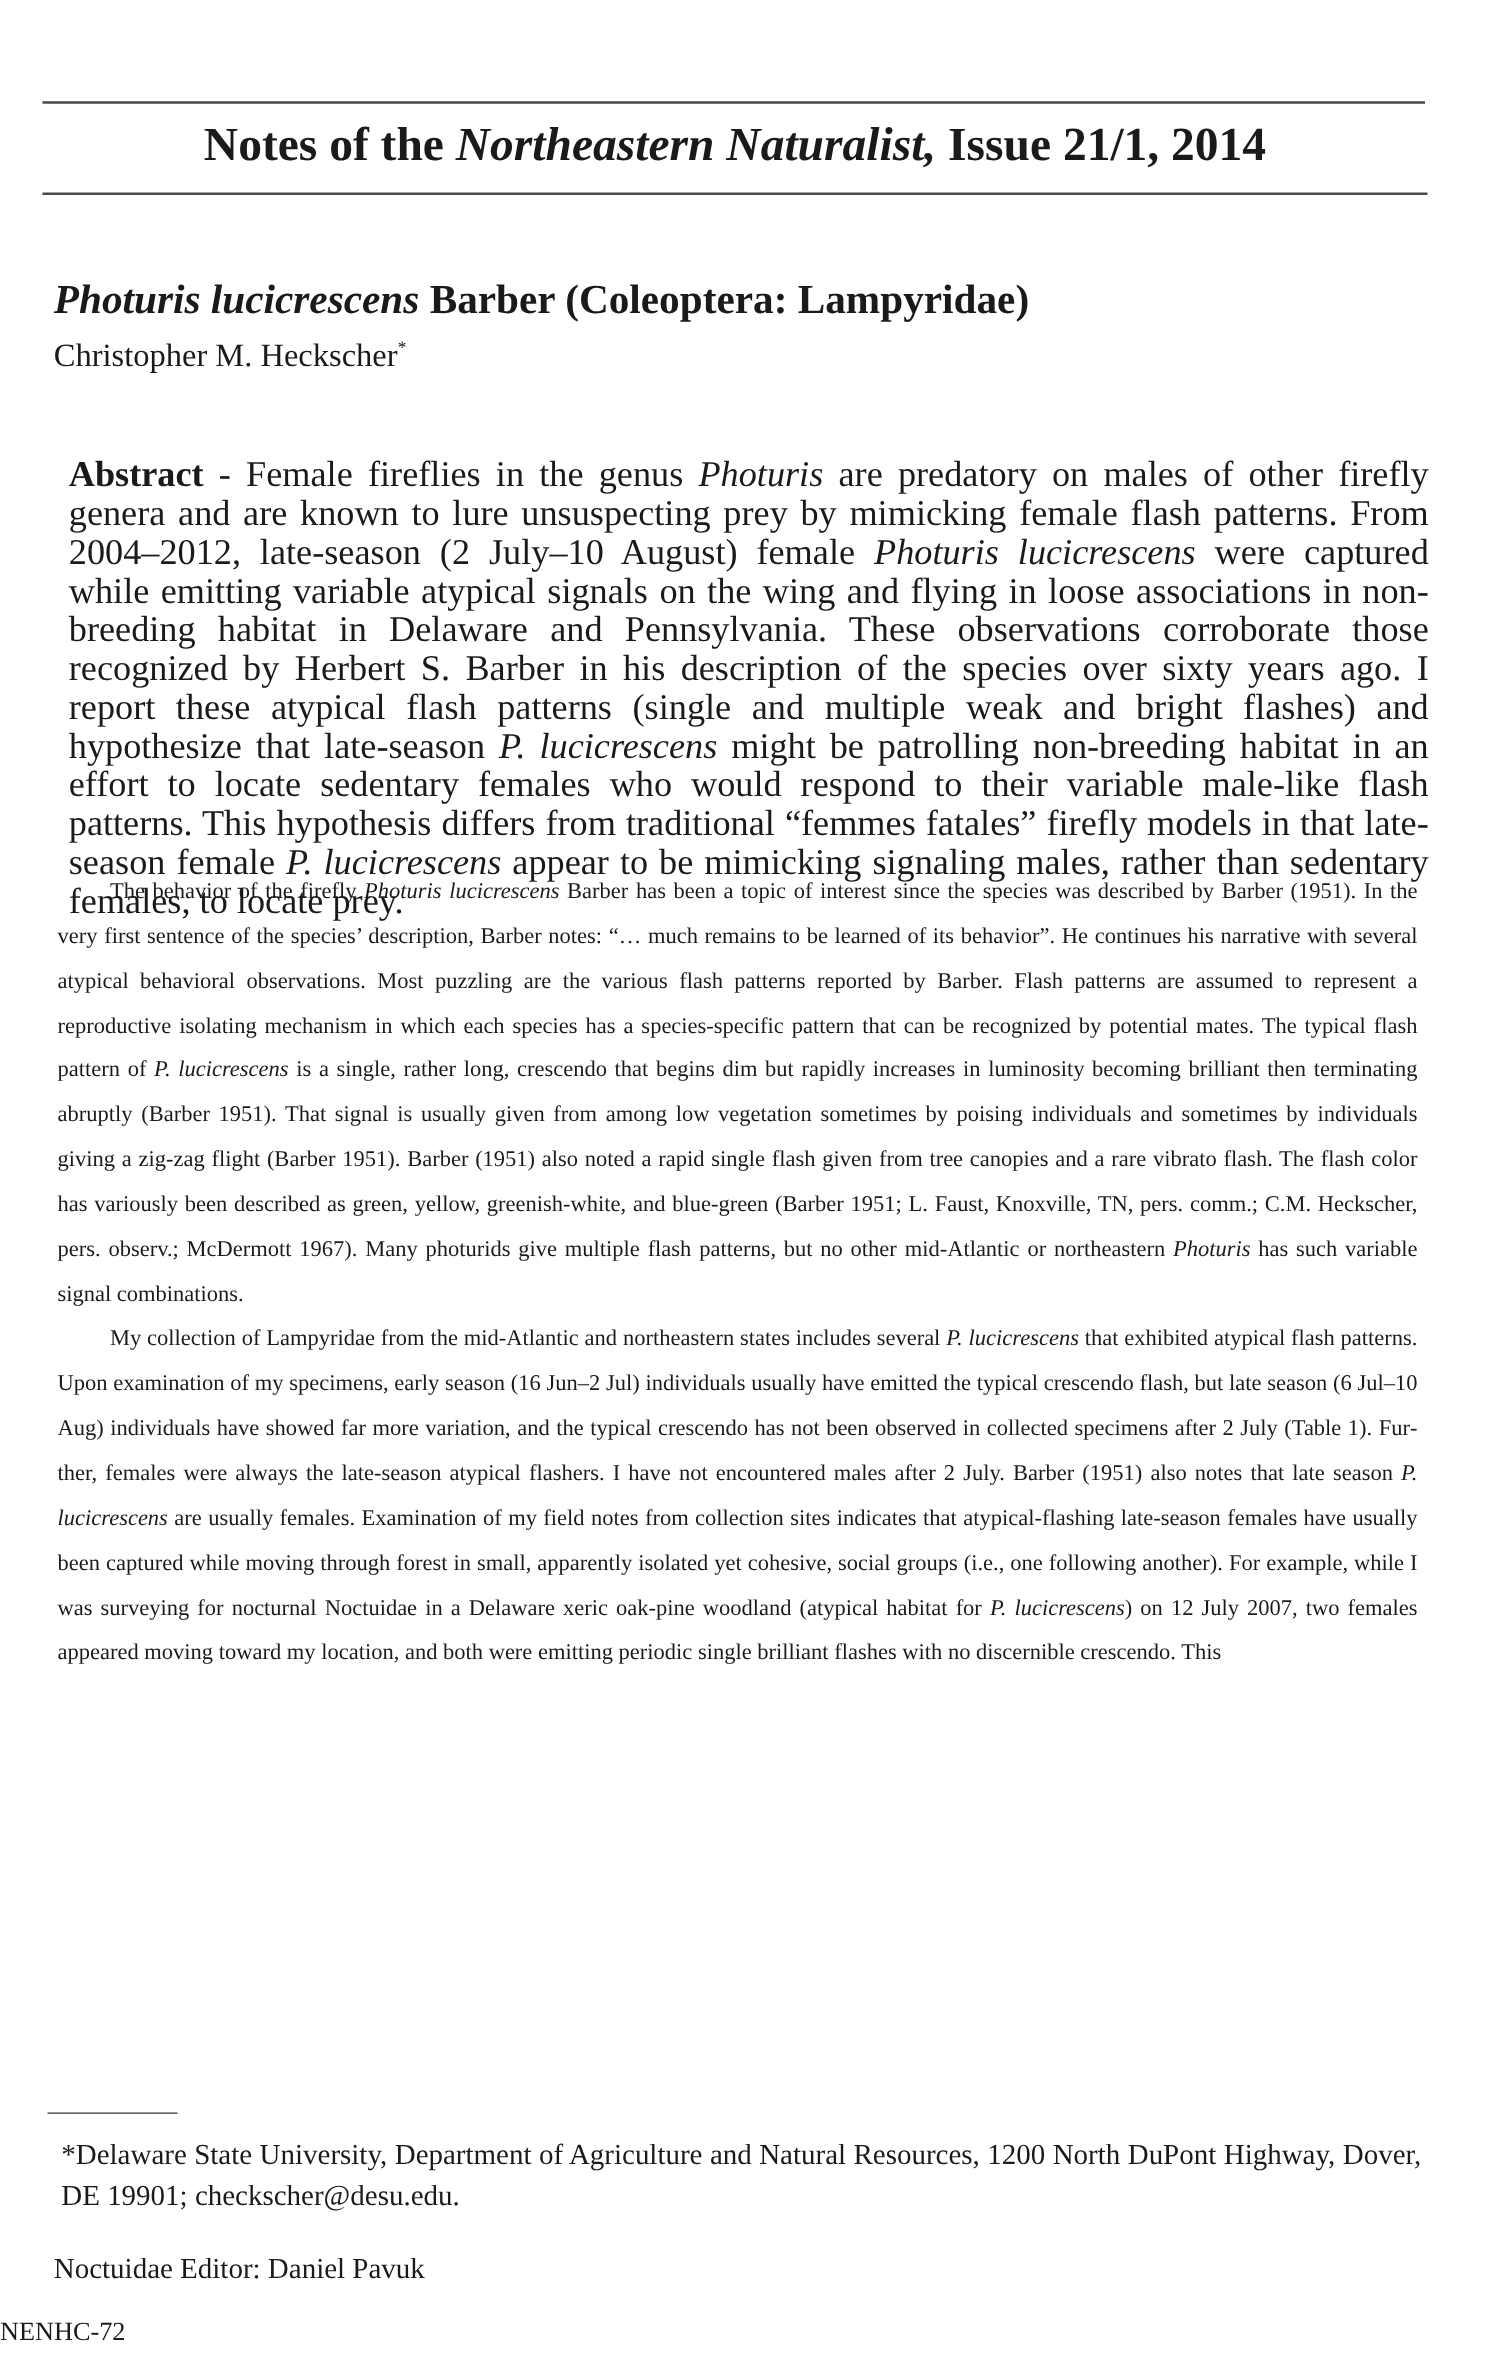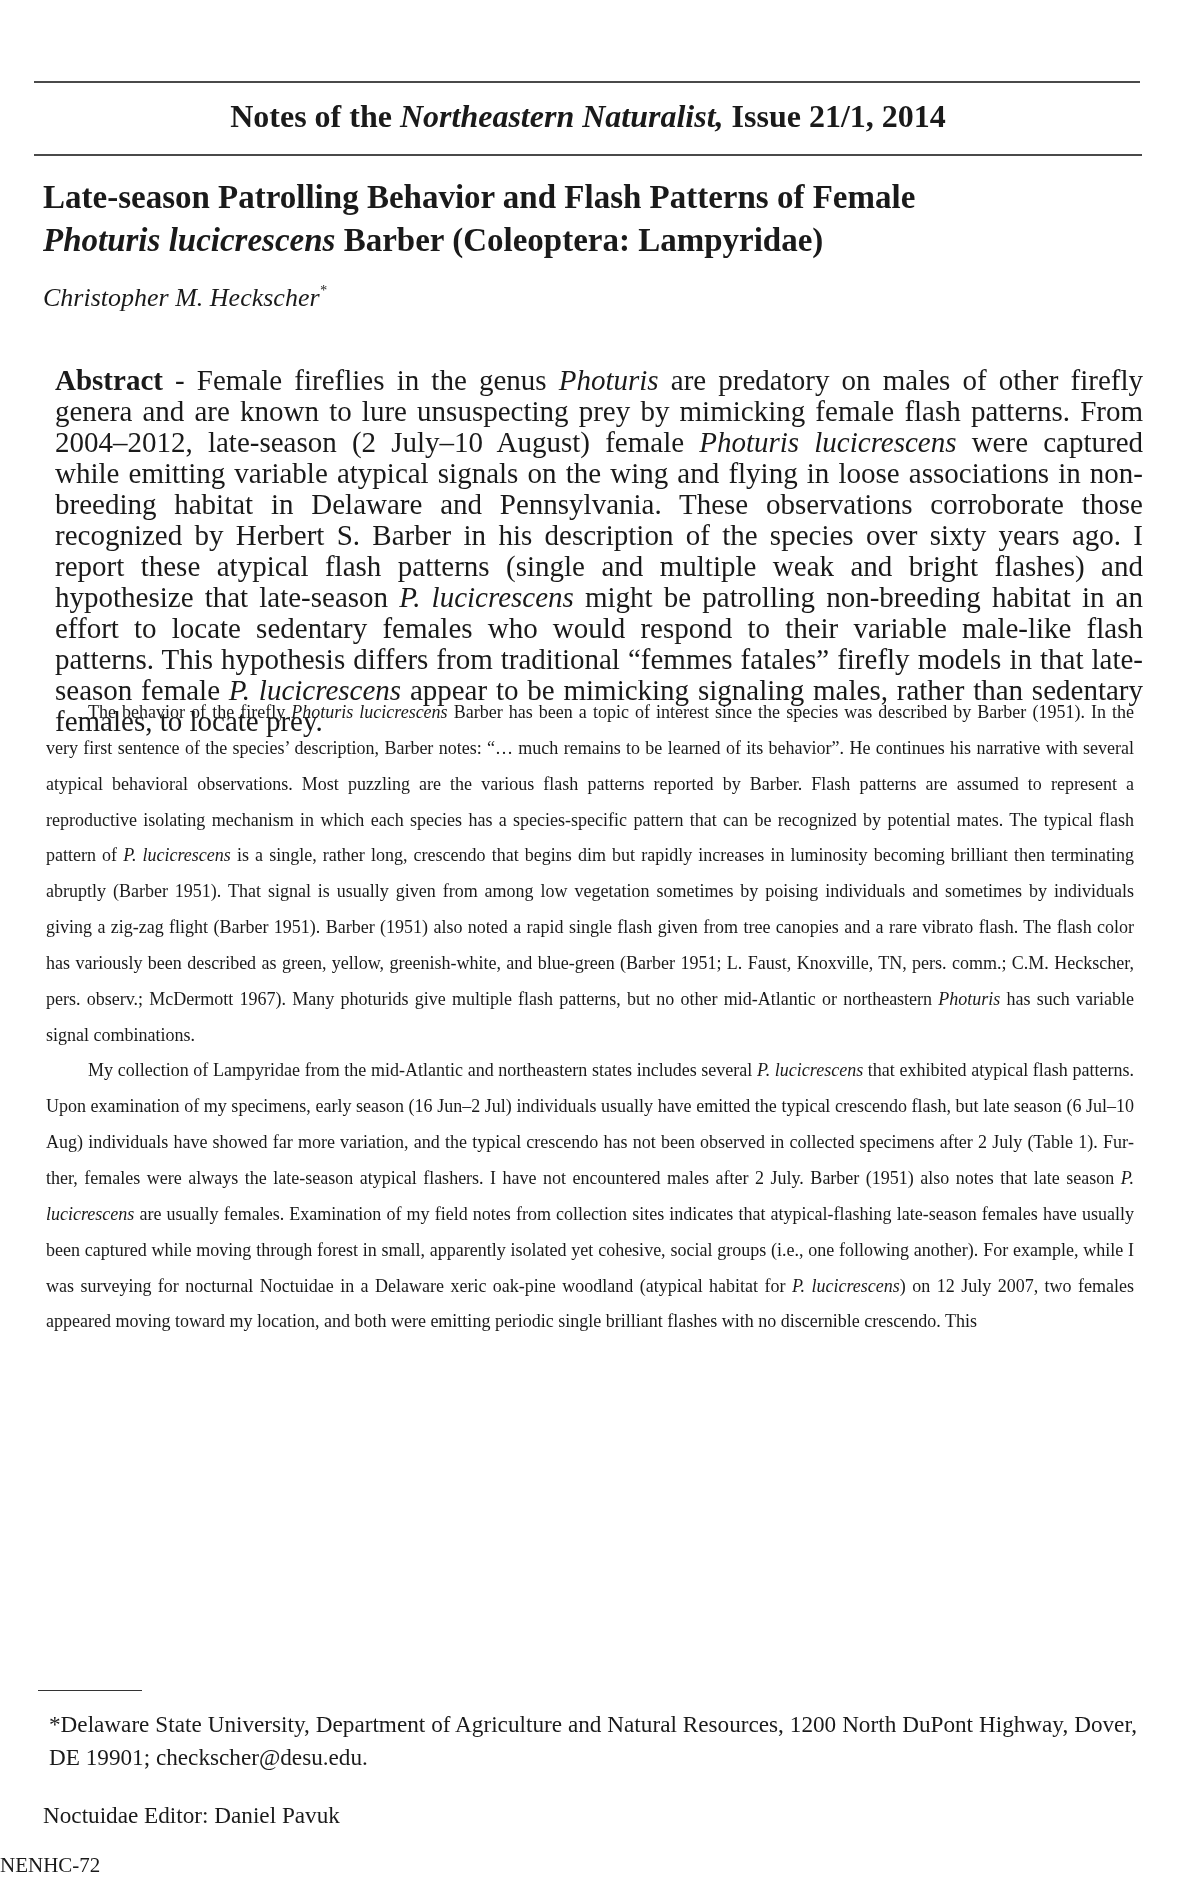--- a/index.html
+++ b/index.html
@@ -6,31 +6,31 @@
   body {
     width: 1200px; height: 1891px; position: relative; overflow: hidden;
     font-family: "Liberation Serif", "DejaVu Serif", serif;
     color: #1a1a1a;
   }
   .rule { position: absolute; height: 0; border-top: 2px solid #4a4a4a; }
   #rule-top { left: 34px; width: 1106px; top: 81px; }
   #rule-bottom { left: 34px; width: 1108px; top: 154px; }
   #running-head {
     position: absolute; left: 34px; width: 1108px; top: 96px;
-    text-align: center; font-weight: bold; font-size: 32px; line-height: 40px;
+    text-align: center; font-weight: bold; font-size: 38px; line-height: 40px;
     white-space: nowrap;
   }
   #running-head i { font-style: italic; }
   #title {
     position: absolute; left: 43px; width: 1100px; top: 176px;
     font-weight: bold; font-size: 33px; line-height: 43px; margin: 0;
   }
   #author {
-    position: absolute; left: 43px; top: 281px;
-    font-size: 26px; line-height: 34px; white-space: nowrap; font-style: italic;
+    position: absolute; left: 43px; top: 268px;
+    font-size: 26px; line-height: 34px; white-space: nowrap;
   }
   #author sup { font-size: 14px; vertical-align: 11px; line-height: 0; }
   #abstract {
     position: absolute; left: 43px; width: 1088px; top: 353px;
     font-size: 29px; line-height: 31px; text-align: justify; margin: 12px;
     hyphens: none;
   }
   #abstract .label { font-weight: bold; }
   #body {
     position: absolute; left: 46px; width: 1088px; top: 695px;
@@ -53,21 +53,21 @@
   .seg-i { font-style: italic; }
 </style>
 </head>
 <body>
 
 <div class="rule" id="rule-top"></div>
 <div id="running-head"><span>Notes of the </span><i>Northeastern Naturalist,</i><span> Issue 21/1, 2014</span></div>
 <div class="rule" id="rule-bottom"></div>
 
 <h1 id="title">
-  <span>Late-season Patrolling Behavior and Flash Patterns of Female </span><br><span class="seg-i">Photuris lucicrescens</span><span> Barber (Coleoptera: Lampyridae)</span>
+  <br><span class="seg-i">Photuris lucicrescens</span><span> Barber (Coleoptera: Lampyridae)</span>
 </h1>
 
 <div id="author"><span>Christopher M. Heckscher</span><sup>*</sup></div>
 
 <p id="abstract"><span class="label">Abstract</span><span> - </span><span>Female fireflies in the genus </span><i>Photuris</i><span> are predatory on males of other firefly genera and are known to lure unsuspecting prey by mimicking female flash patterns. From 2004–2012, late-season (2 July–10 August) female </span><i>Photuris lucicrescens</i><span> were captured while emitting variable atypical signals on the wing and flying in loose associations in non-breeding habitat in Delaware and Pennsylvania. These observations corroborate those recognized by Herbert S. Barber in his description of the species over sixty years ago. I report these atypical flash patterns (single and multiple weak and bright flashes) and hypothesize that late-season </span><i>P. lucicrescens</i><span> might be patrolling non-breeding habitat in an effort to locate sedentary females who would respond to their variable male-like flash patterns. This hypothesis differs from traditional “femmes fatales” firefly models in that late-season female </span><i>P. lucicrescens</i><span> appear to be mimicking signaling males, rather than sedentary females, to locate prey.</span></p>
 
 <div id="body">
   <p><span>The behavior of the firefly </span><i>Photuris lucicrescens</i><span> Barber has been a topic of interest since the species was described by Barber (1951). In the very first sentence of the species’ description, Barber notes: “… much remains to be learned of its behavior”. He continues his narrative with several atypical behavioral observations. Most puzzling are the various flash patterns reported by Barber. Flash patterns are assumed to represent a reproductive isolating mechanism in which each species has a species-specific pattern that can be recognized by potential mates. The typical flash pattern of </span><i>P. lucicrescens</i><span> is a single, rather long, crescen­do that begins dim but rapidly increases in luminosity becoming brilliant then terminating abruptly (Barber 1951). That signal is usually given from among low vegetation sometimes by poising individuals and sometimes by individuals giving a zig-zag flight (Barber 1951). Barber (1951) also noted a rapid single flash given from tree canopies and a rare vibrato flash. The flash color has variously been described as green, yellow, greenish-white, and blue-green (Barber 1951; L. Faust, Knoxville, TN, pers. comm.; C.M. Heckscher, pers. observ.; McDermott 1967). Many photurids give multiple flash patterns, but no other mid-Atlantic or northeastern </span><i>Photuris</i><span> has such variable signal combinations.</span></p>
   <p><span>My collection of Lampyridae from the mid-Atlantic and northeastern states includes several </span><i>P. lucicrescens</i><span> that exhibited atypical flash patterns. Upon examination of my spec­imens, early season (16 Jun–2 Jul) individuals usually have emitted the typical crescendo flash, but late season (6 Jul–10 Aug) individuals have showed far more variation, and the typical crescendo has not been observed in collected specimens after 2 July (Table 1). Fur­ther, females were always the late-season atypical flashers. I have not encountered males after 2 July. Barber (1951) also notes that late season </span><i>P. lucicrescens</i><span> are usually females. Examination of my field notes from collection sites indicates that atypical-flashing late-sea­son females have usually been captured while moving through forest in small, apparently isolated yet cohesive, social groups (i.e., one following another). For example, while I was surveying for nocturnal Noctuidae in a Delaware xeric oak-pine woodland (atypical habitat for </span><i>P. lucicrescens</i><span>) on 12 July 2007, two females appeared moving toward my location, and both were emitting periodic single brilliant flashes with no discernible crescendo. This</span></p>
 </div>

